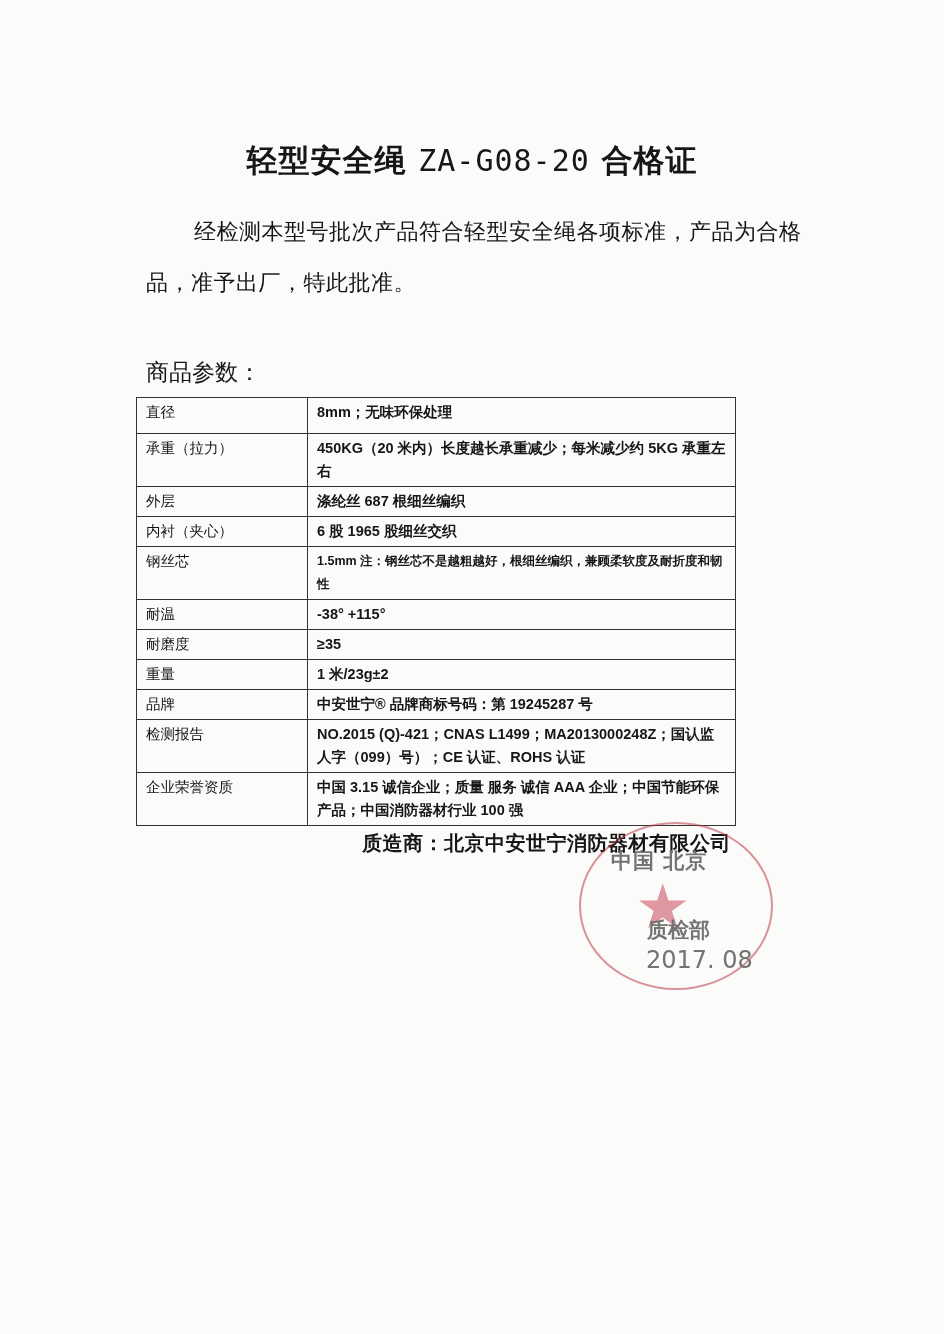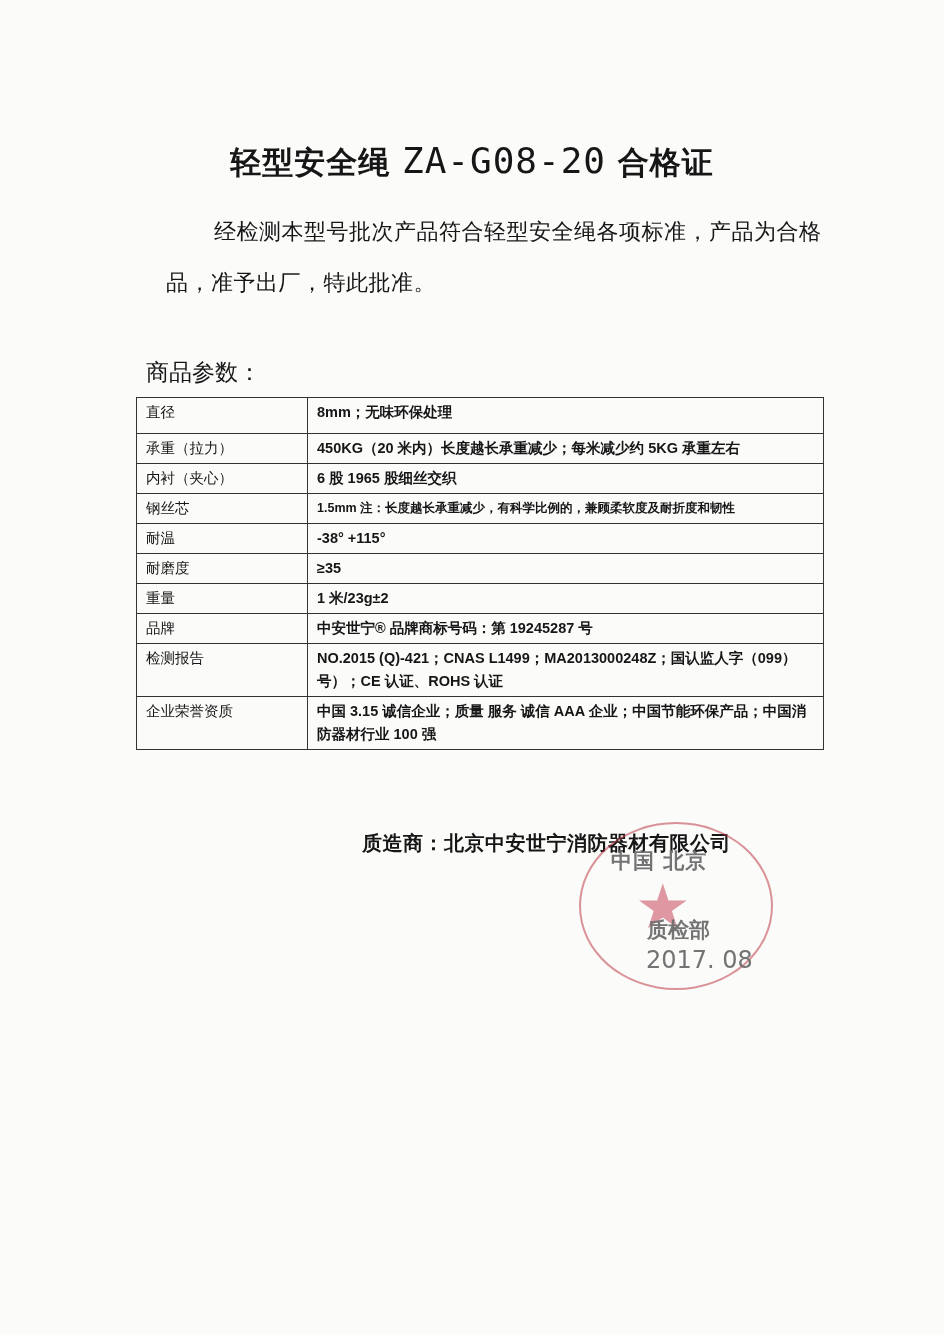--- a/index.html
+++ b/index.html
@@ -4,31 +4,31 @@
 <style>
   html, body { margin:0; padding:0; }
   body {
     width:944px; height:1334px; background:#fbfbfa; position:relative; overflow:hidden;
     font-family:"DejaVu Serif", serif; color:#161616;
   }
   .title {
     position:absolute; left:0; width:944px; top:140px; text-align:center;
     font-family:"DejaVu Sans", sans-serif; font-weight:bold; font-size:31px; letter-spacing:1px;
   }
-  .title .model { font-family:"DejaVu Sans Mono", monospace; font-weight:normal; font-size:36px; }
+  .title .model { font-family:"DejaVu Sans Mono", monospace; font-weight:normal; font-size:30px; }
   .intro {
     position:absolute; left:146px; top:206px; width:672px;
-    font-size:22px; line-height:51px; text-indent:48px; letter-spacing:0.5px;margin-left:20px;
+    font-size:22px; line-height:51px; text-indent:48px; letter-spacing:0.5px;
   }
   .params-heading {
     position:absolute; left:146px; top:357px; font-size:23px; font-weight:normal;
     font-family:"DejaVu Sans", sans-serif;
   }
   table.params {
-    position:absolute; left:136px; top:397px; width:688px; border-collapse:collapse;
+    position:absolute; left:136px; top:397px; width:600px; border-collapse:collapse;
     font-family:"Liberation Sans", sans-serif; font-size:14.5px;
   }
   table.params td {
     border:1.5px solid #333; padding:3px 9px; vertical-align:top; line-height:23px;
   }
   table.params td.k { width:152px; font-family:"DejaVu Serif", serif; font-size:14.5px; }
   table.params td.v { font-weight:bold; }
   table.params td.small { font-size:12.5px; }
   tr.r-diam td { height:29px; }
   .maker {
@@ -70,26 +70,30 @@
   <tbody>
       <tr class="r-diam">
     <td class="k">直径</td>
     <td class="v">8mm；无味环保处理</td>
   </tr>
   <tr>
     <td class="k">承重（拉力）</td>
     <td class="v">450KG（20 米内）长度越长承重减少；每米减少约 5KG 承重左右</td>
   </tr>
   <tr>
+    <td class="k">外层</td>
+    <td class="v">涤纶丝 687 根细丝编织</td>
+  </tr>
+  <tr>
     <td class="k">内衬（夹心）</td>
     <td class="v">6 股 1965 股细丝交织</td>
   </tr>
   <tr>
     <td class="k">钢丝芯</td>
-    <td class="v small">1.5mm 注：长度越长承重减少，有科学比例的，兼顾柔软度及耐折度和韧性</td>
+    <td class="v small">1.5mm 注：钢丝芯不是越粗越好，根细丝编织，兼顾柔软度及耐折度和韧性</td>
   </tr>
   <tr>
     <td class="k">耐温</td>
     <td class="v">-38°  +115°</td>
   </tr>
   <tr>
     <td class="k">耐磨度</td>
     <td class="v">≥35</td>
   </tr>
   <tr>

